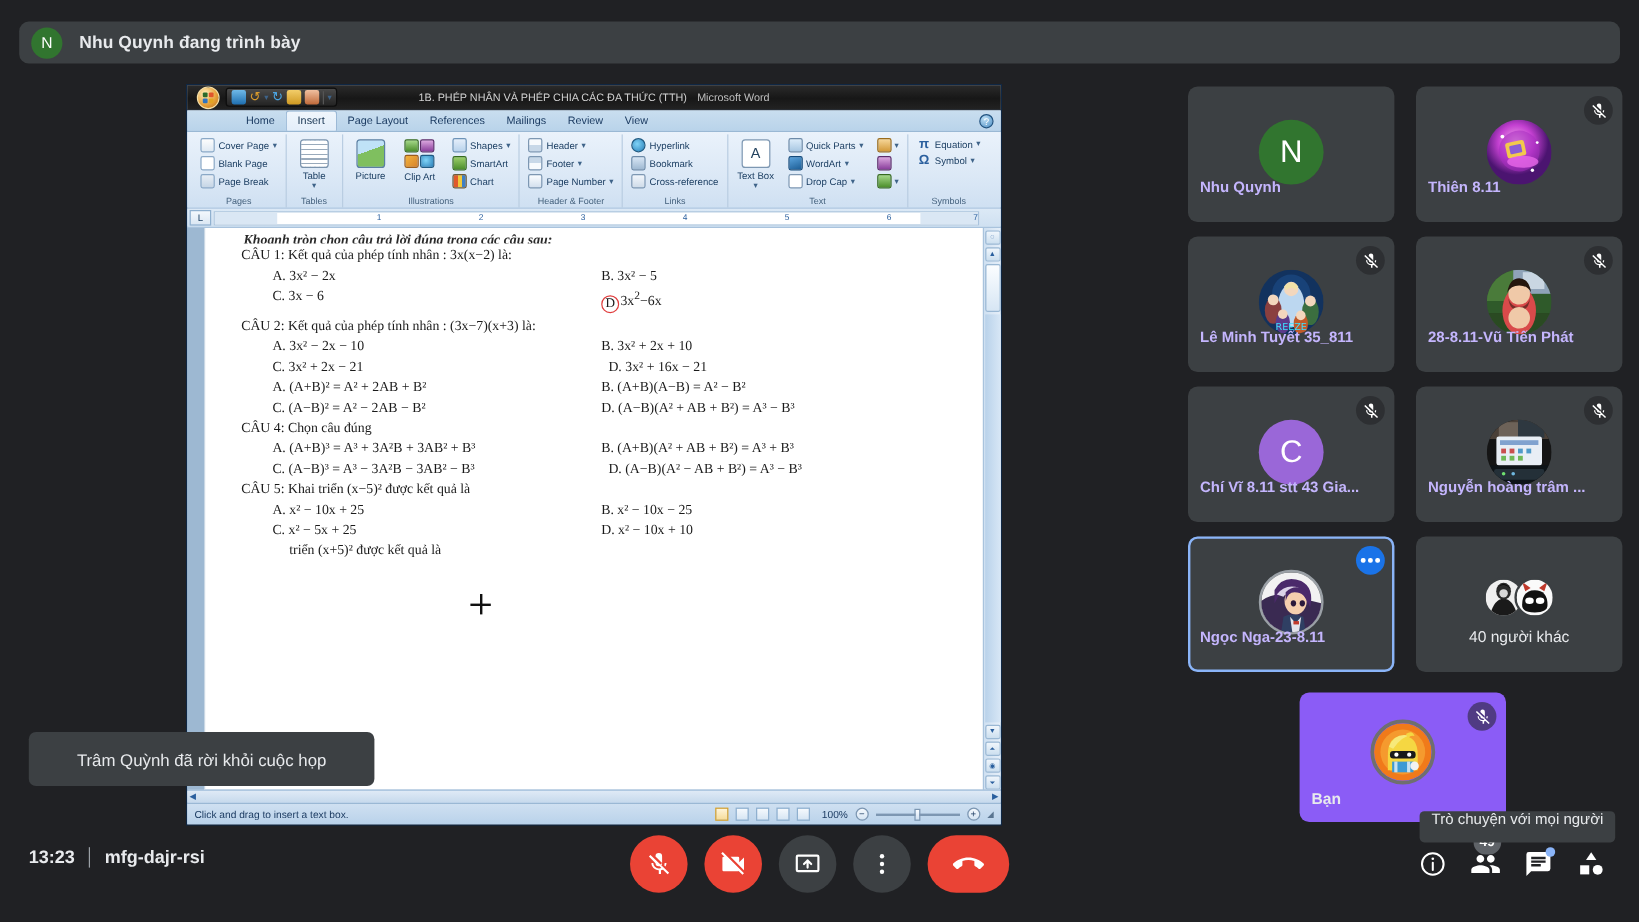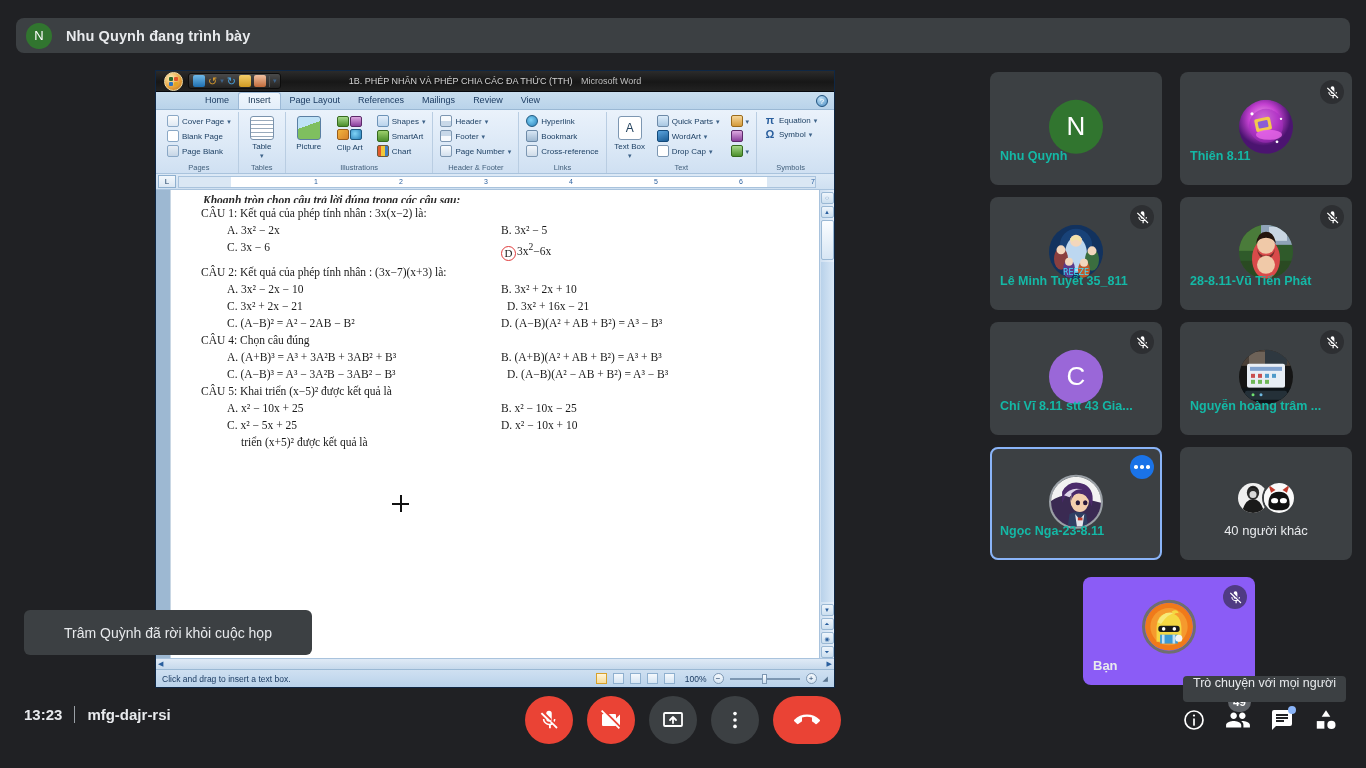--- a/index.html
+++ b/index.html
@@ -248,21 +248,21 @@
   }
   .tile.sel { outline: 2px solid #8ab4f8; outline-offset: -2px; }
   .tile-av {
     position: absolute; left: 50%; top: 50%; transform: translate(-50%,-54%);
     width: 54px; height: 54px; border-radius: 50%; overflow: hidden;
     display: flex; align-items: center; justify-content: center;
     color: #fff; font-size: 26px; font-weight: 400;
   }
   .tile-name {
     position: absolute; left: 10px; bottom: 22px; right: 10px;
-    color: #14b8a6; font-size: 12.5px; font-weight: 600;
+    color: #c4b5fd; font-size: 12.5px; font-weight: 600;
     white-space: nowrap; overflow: hidden; text-overflow: ellipsis;
   }
   .tile-mic {
     position: absolute; right: 8px; top: 8px; width: 24px; height: 24px;
     border-radius: 50%; background: rgba(32,33,36,.55);
     display: flex; align-items: center; justify-content: center;
   }
   .tile-more {
     position: absolute; right: 8px; top: 8px; width: 24px; height: 24px;
     border-radius: 50%; background: #1a73e8;
@@ -380,21 +380,21 @@
               <span class="icn i-doc"></span>
               <span>Cover Page</span>
               <span class="caret">▾</span>
             </div>
             <div class="rbtn">
               <span class="icn i-blank"></span>
               <span>Blank Page</span>
             </div>
             <div class="rbtn">
               <span class="icn i-break"></span>
-              <span>Page Blank</span>
+              <span>Page Break</span>
             </div>
           </div>
         </div>
         <div class="rgroup-label">Pages</div>
       </div>
 
       <div class="rgroup">
         <div class="rgroup-body">
           <div class="rbig">
             <span class="icn-big i-table"></span>
@@ -578,20 +578,24 @@
           <div class="q-head">CÂU 2: Kết quả của phép tính nhân :  (3x−7)(x+3) là:</div>
           <div class="ans-row">
             <div class="c1">A. 3x² − 2x − 10</div>
             <div class="c2">B. 3x² + 2x + 10</div>
           </div>
           <div class="ans-row">
             <div class="c1">C. 3x² + 2x − 21</div>
             <div class="c2" style="padding-left:6px;">D. 3x² + 16x − 21</div>
           </div>
 
+          <div class="ans-row">
+            <div class="c1">A. (A+B)² = A² + 2AB + B²</div>
+            <div class="c2">B. (A+B)(A−B) = A² − B²</div>
+          </div>
           <div class="ans-row">
             <div class="c1">C. (A−B)² = A² − 2AB − B²</div>
             <div class="c2">D. (A−B)(A² + AB + B²) = A³ − B³</div>
           </div>
 
           <div class="q-head">CÂU 4: Chọn câu đúng</div>
           <div class="ans-row">
             <div class="c1">A. (A+B)³ = A³ + 3A²B + 3AB² + B³</div>
             <div class="c2">B. (A+B)(A² + AB + B²) = A³ + B³</div>
           </div>

